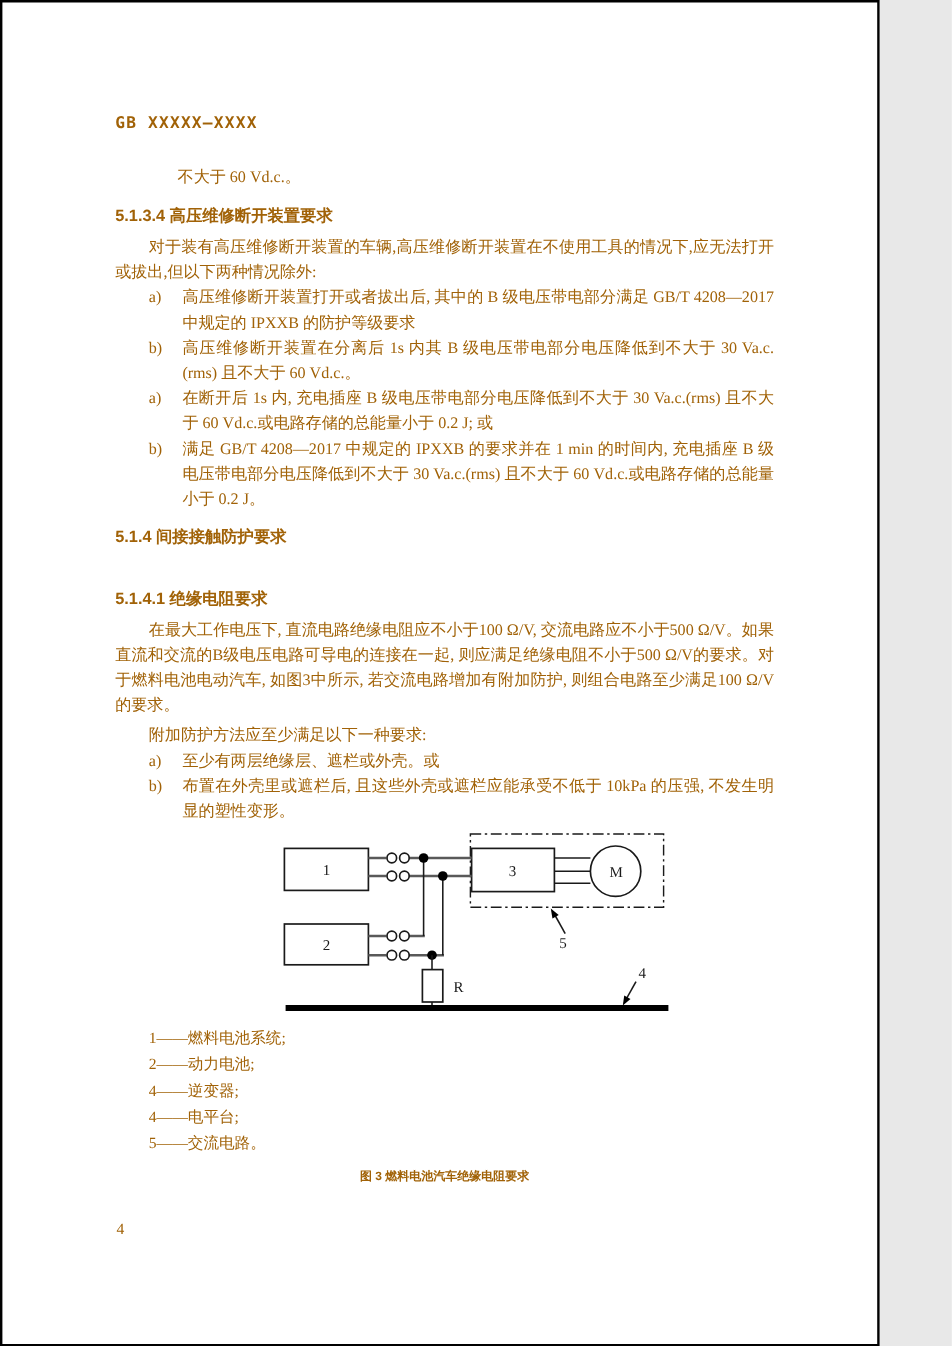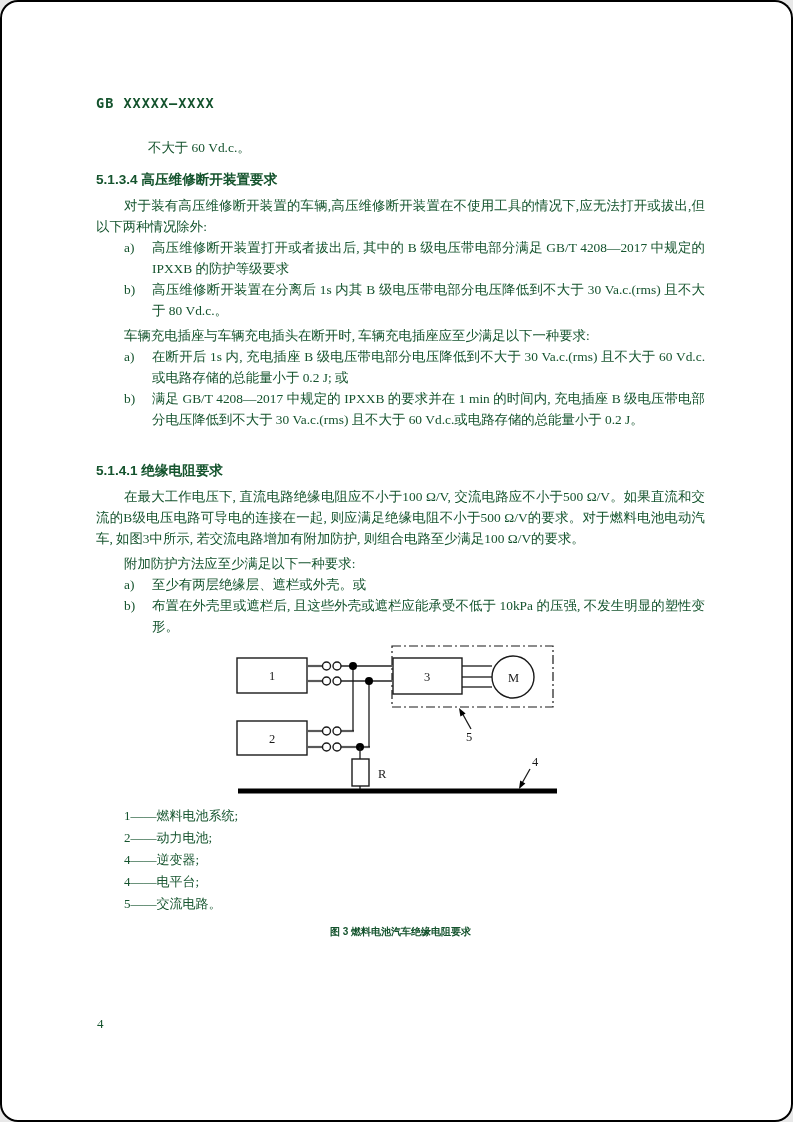--- a/index.html
+++ b/index.html
@@ -1,24 +1,23 @@
 <!DOCTYPE html>
 <html><head>
 <meta charset="utf-8">
 <style>
   html,body{margin:0;padding:0;background:#e8e8e8;}
   .page{
     position:relative;
-    width:793px;height:1122px;
+    width:733px;height:1122px;
     background:#ffffff;
     box-shadow: inset 0 0 0 2px #000000;
     overflow:hidden;
     font-family:"Liberation Serif","DejaVu Serif",serif;
-    color:#14532d;
-    border-radius:18px;
+    color:#a16207;
   }
   .content{padding:96px 88px 0 96px;}
   .doc-code{
     font-family:"DejaVu Sans Mono","Liberation Mono",monospace;
     font-weight:bold;font-size:13.5px;line-height:15px;letter-spacing:1px;
   }
   .carryover{margin:26px 0 0 52px;font-size:13.4px;line-height:21px;}
   .h{font-weight:bold;font-size:13.6px;line-height:21px;margin:11px 0 0 0;
      font-family:"Liberation Sans","DejaVu Sans",sans-serif;}
   .h-sub{margin-top:30px;}
@@ -57,33 +56,33 @@
     <div class="carryover">不大于 60 Vd.c.。</div>
 
     <div class="h">5.1.3.4  高压维修断开装置要求</div>
     <div class="p">对于装有高压维修断开装置的车辆,高压维修断开装置在不使用工具的情况下,应无法打开或拔出,但以下两种情况除外:</div>
     <div class="li">
       <span class="marker">a)</span>
       <span class="li-text">高压维修断开装置打开或者拔出后, 其中的 B 级电压带电部分满足 GB/T 4208—2017 中规定的 IPXXB 的防护等级要求</span>
     </div>
     <div class="li">
       <span class="marker">b)</span>
-      <span class="li-text">高压维修断开装置在分离后 1s 内其 B 级电压带电部分电压降低到不大于 30 Va.c.(rms) 且不大于 80 Vd.c.。</span>
+      <span class="li-text">高压维修断开装置在分离后 1s 内其 B 级电压带电部分电压降低到不大于 30 Va.c.(rms) 且不大于 60 Vd.c.。</span>
     </div>
 
-    <div class="p tight">车辆充电插座与车辆充电插头在断开时, 车辆充电插座应至少满足以下一种要求:</div>
     <div class="li">
       <span class="marker">a)</span>
       <span class="li-text">在断开后 1s 内, 充电插座 B 级电压带电部分电压降低到不大于 30 Va.c.(rms) 且不大于 60 Vd.c.或电路存储的总能量小于 0.2 J; 或</span>
     </div>
     <div class="li">
       <span class="marker">b)</span>
       <span class="li-text">满足 GB/T 4208—2017 中规定的 IPXXB 的要求并在 1 min 的时间内, 充电插座 B 级电压带电部分电压降低到不大于 30 Va.c.(rms) 且不大于 60 Vd.c.或电路存储的总能量小于 0.2 J。</span>
     </div>
 
+    <div class="h">5.1.4  间接接触防护要求</div>
     <div class="h h-sub">5.1.4.1  绝缘电阻要求</div>
     <div class="p">在最大工作电压下, 直流电路绝缘电阻应不小于100 Ω/V, 交流电路应不小于500 Ω/V。如果直流和交流的B级电压电路可导电的连接在一起, 则应满足绝缘电阻不小于500 Ω/V的要求。对于燃料电池电动汽车, 如图3中所示, 若交流电路增加有附加防护, 则组合电路至少满足100 Ω/V的要求。</div>
     <div class="p tight nojust">附加防护方法应至少满足以下一种要求:</div>
     <div class="li">
       <span class="marker">a)</span>
       <span class="li-text">至少有两层绝缘层、遮栏或外壳。或</span>
     </div>
     <div class="li">
       <span class="marker">b)</span>
       <span class="li-text">布置在外壳里或遮栏后, 且这些外壳或遮栏应能承受不低于 10kPa 的压强, 不发生明显的塑性变形。</span>

